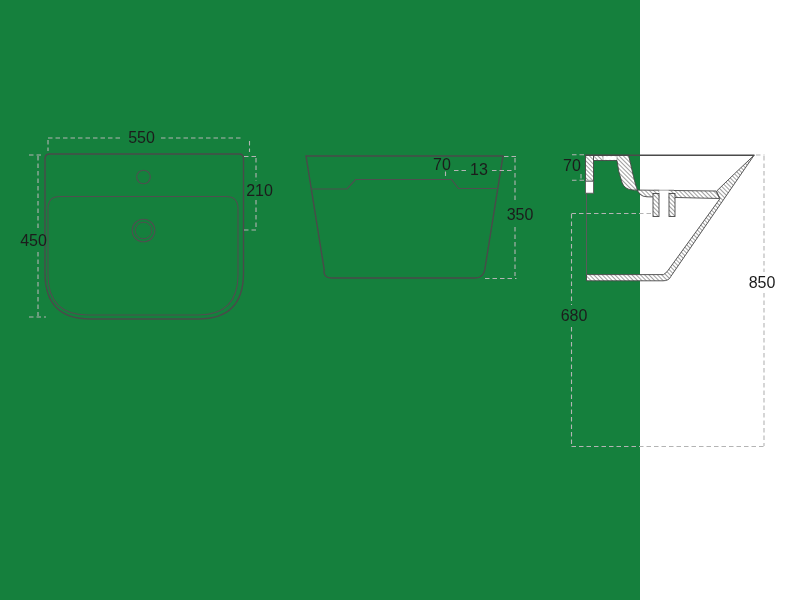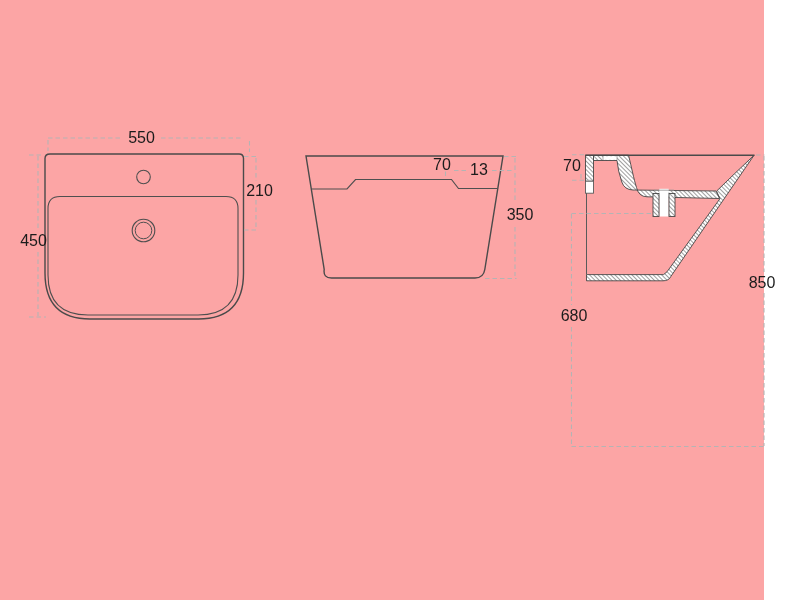--- a/index.html
+++ b/index.html
@@ -2,21 +2,21 @@
 <html><head>
 <meta charset="utf-8">
 <style>
   html,body{margin:0;padding:0;}
   body{
     width:800px;height:600px;
     background:#ffffff;
     font-family:"Liberation Sans", sans-serif;
     overflow:hidden;
   }
-  .canvas{position:relative;width:764px;height:600px;background:#fca5a5;}
+  .canvas{position:relative;width:640px;height:600px;background:#15803d;}
   svg{display:block;}
   .dim-text{
     font-family:"Liberation Sans", sans-serif;
     font-size:16px;
     fill:#1c1c1c;
   }
   .solid{stroke:#4a4a4a;fill:none;}
   .thin{stroke:#4f4f4f;fill:none;}
   .dash{stroke:#b4b4b4;stroke-width:1.1;fill:none;stroke-dasharray:4.5 3;}
   .hatched{fill:url(#hatch);stroke:#474747;stroke-width:0.9;}

